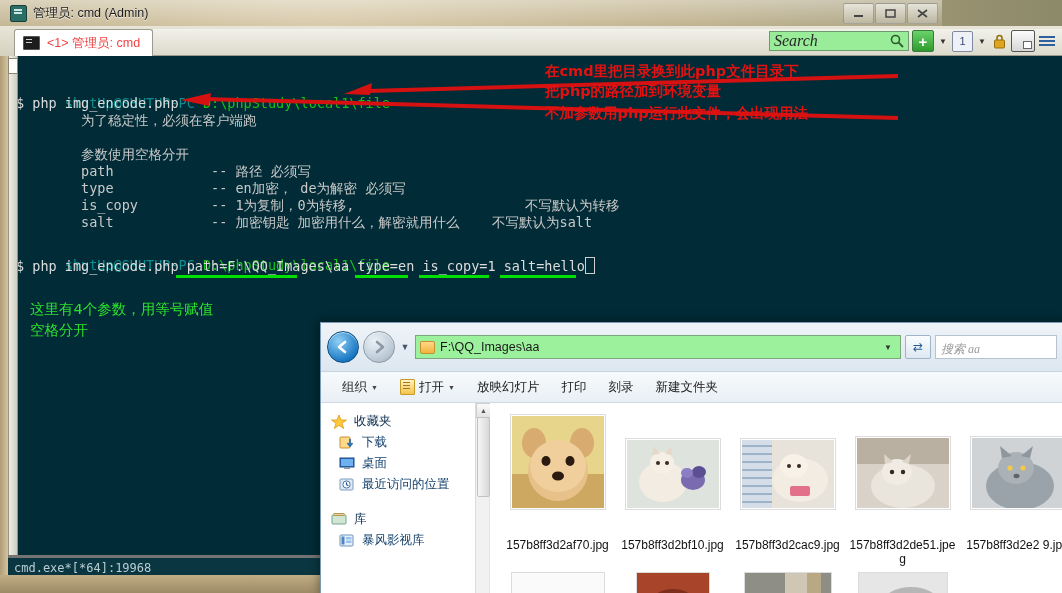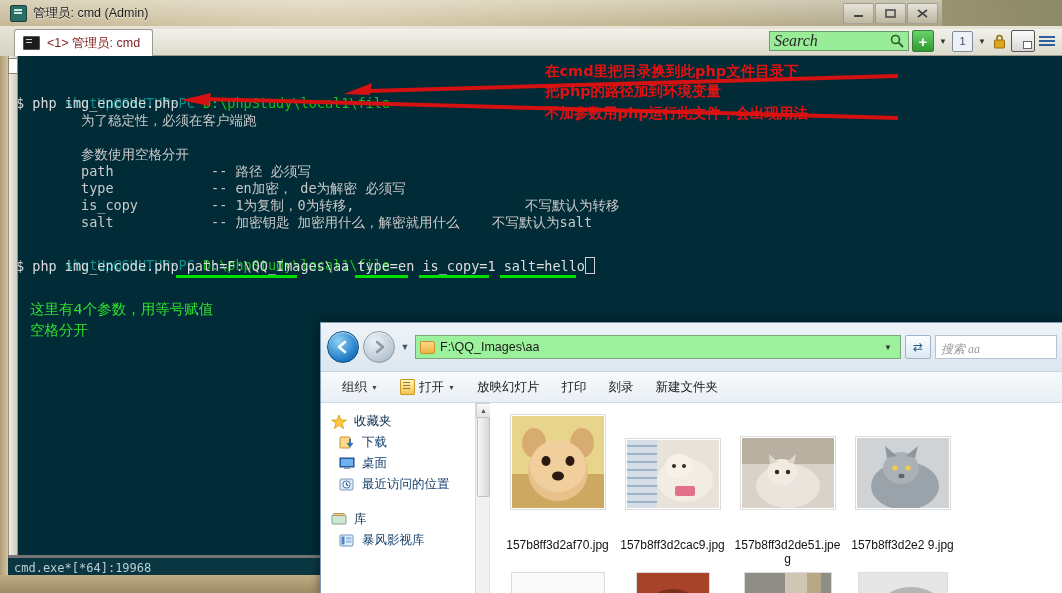--- a/index.html
+++ b/index.html
@@ -52,21 +52,21 @@
   .cm-tabrow{
     position:absolute;left:0;top:26px;width:1062px;height:30px;
     background:linear-gradient(180deg,#e8e5d8,#d6d2c0);
     display:flex;align-items:flex-end;
   }
   .cm-tab{
     margin-left:14px;margin-bottom:0;height:26px;
     background:#ffffff;border:1px solid #9a9a8e;border-bottom:none;
     border-radius:3px 3px 0 0;
     display:flex;align-items:center;padding:0 12px 0 8px;
-    font-size:12.5px;color:#7f1d1d;white-space:nowrap;
+    font-size:12.5px;color:#ef4444;white-space:nowrap;
   }
   .cm-tabicon{
     width:15px;height:12px;background:#1c1c1c;border:1px solid #555;
     margin-right:7px;border-radius:1px;position:relative;flex:none;
   }
   .cm-tabicon:after{content:"";position:absolute;left:2px;top:2px;width:6px;height:1px;background:#cfcfcf;box-shadow:0 3px 0 #cfcfcf;}
   .cm-tabfill{
     flex:1;height:26px;margin-left:0;
     background:linear-gradient(180deg,#f2f1ea,#dcdacb);
     border-bottom:1px solid #9a9a8e;
@@ -496,20 +496,37 @@
               <ellipse cx="70" cy="27" rx="12" ry="15" fill="#d8ab70"></ellipse>
               <ellipse cx="46" cy="50" rx="28" ry="26" fill="#f0cf9c"></ellipse>
               <ellipse cx="34" cy="45" rx="4.5" ry="5" fill="#2a1a10"></ellipse>
               <ellipse cx="58" cy="45" rx="4.5" ry="5" fill="#2a1a10"></ellipse>
               <ellipse cx="46" cy="60" rx="6" ry="4.5" fill="#2a1a10"></ellipse>
             </svg>
           </div>
           <div class="fname">157b8ff3d2af70.jpg</div>
         </div>
 
+        <div class="filecell">
+          <div class="thumbwrap">
+            <svg class="thumb" width="92" height="68">
+              <rect width="92" height="68" fill="#dfe3de"></rect>
+              <ellipse cx="36" cy="42" rx="24" ry="20" fill="#f3ece2"></ellipse>
+              <ellipse cx="35" cy="23" rx="12" ry="11" fill="#f6efe6"></ellipse>
+              <path d="M25 15 L27 6 L33 14 Z" fill="#e6d8c8"></path>
+              <path d="M45 15 L44 6 L38 14 Z" fill="#e6d8c8"></path>
+              <circle cx="31" cy="23" r="2" fill="#3a2a20"></circle>
+              <circle cx="40" cy="23" r="2" fill="#3a2a20"></circle>
+              <ellipse cx="66" cy="40" rx="12" ry="10" fill="#7a6ab0"></ellipse>
+              <ellipse cx="72" cy="32" rx="7" ry="6" fill="#5c4e93"></ellipse>
+              <ellipse cx="60" cy="33" rx="6" ry="5" fill="#8b7ec4"></ellipse>
+            </svg>
+          </div>
+          <div class="fname">157b8ff3d2bf10.jpg</div>
+        </div>
 
         <div class="filecell">
           <div class="thumbwrap">
             <svg class="thumb" width="92" height="68">
               <rect width="92" height="68" fill="#e7e2da"></rect>
               <rect x="0" y="0" width="30" height="68" fill="#d5dee8"></rect>
               <g stroke="#9fb3c8" stroke-width="2">
                 <path d="M0 6 H30 M0 14 H30 M0 22 H30 M0 30 H30 M0 38 H30 M0 46 H30 M0 54 H30 M0 62 H30"></path>
               </g>
               <ellipse cx="58" cy="40" rx="28" ry="22" fill="#f2ece3"></ellipse>

